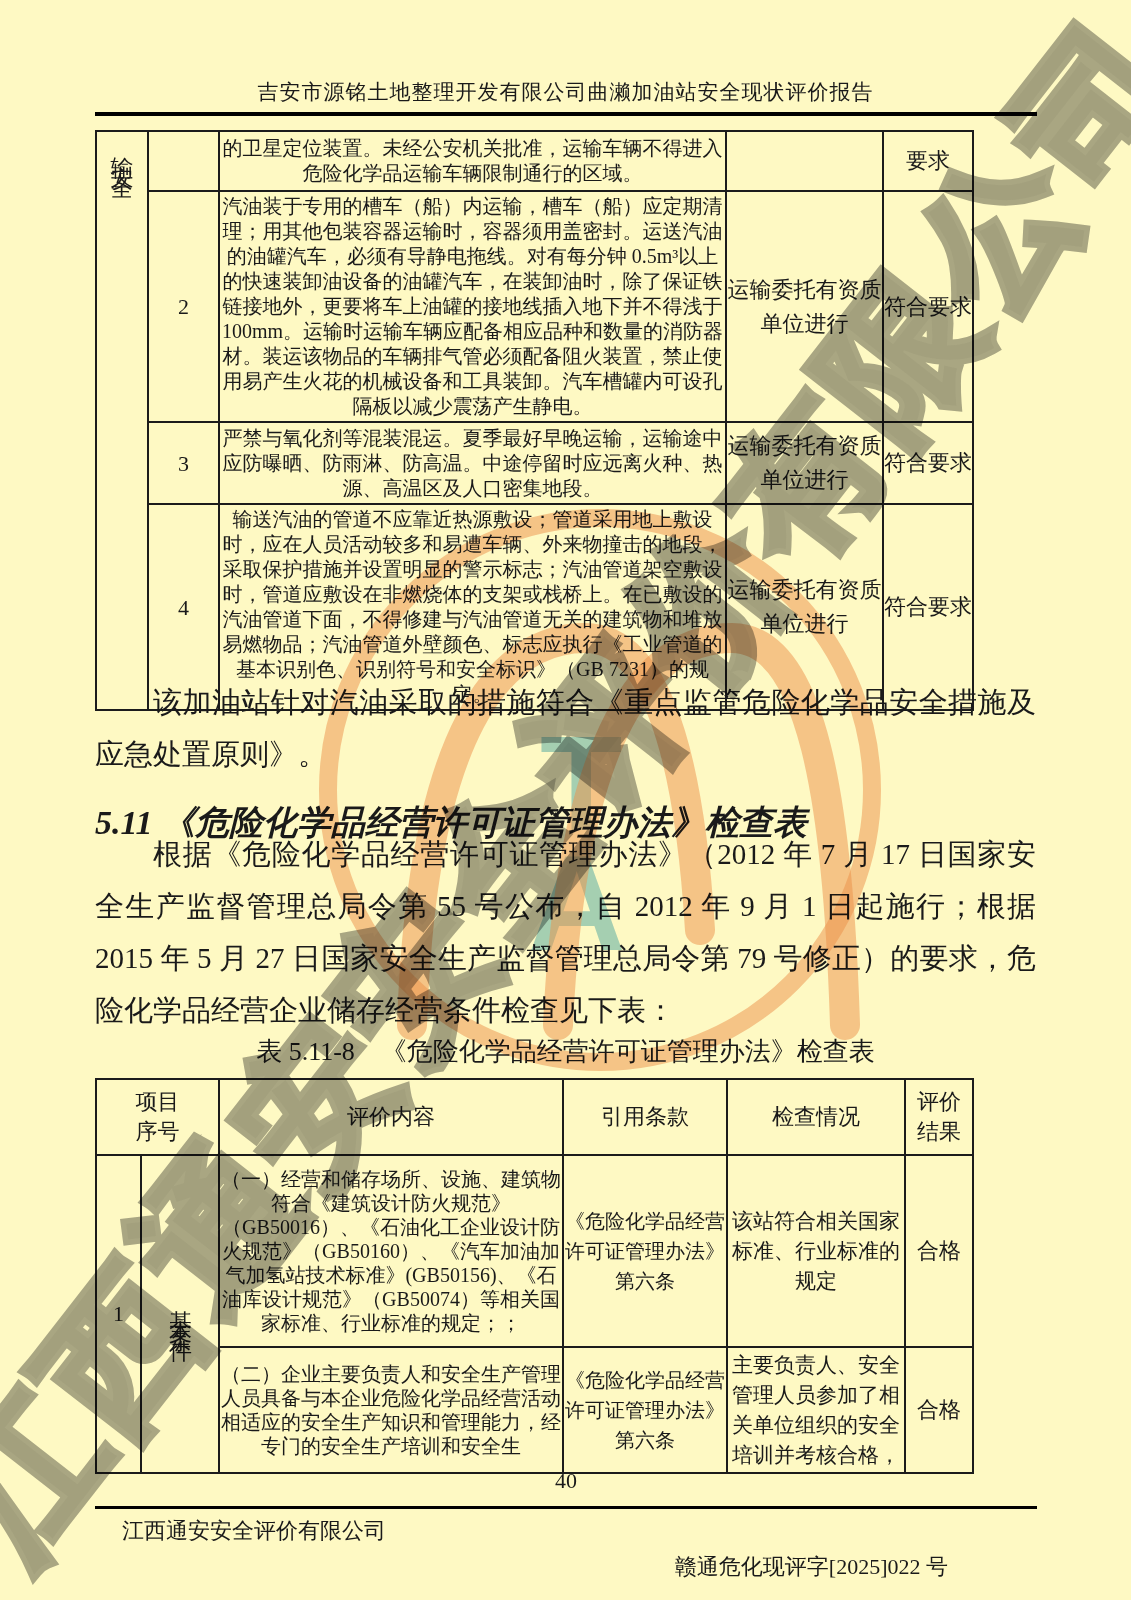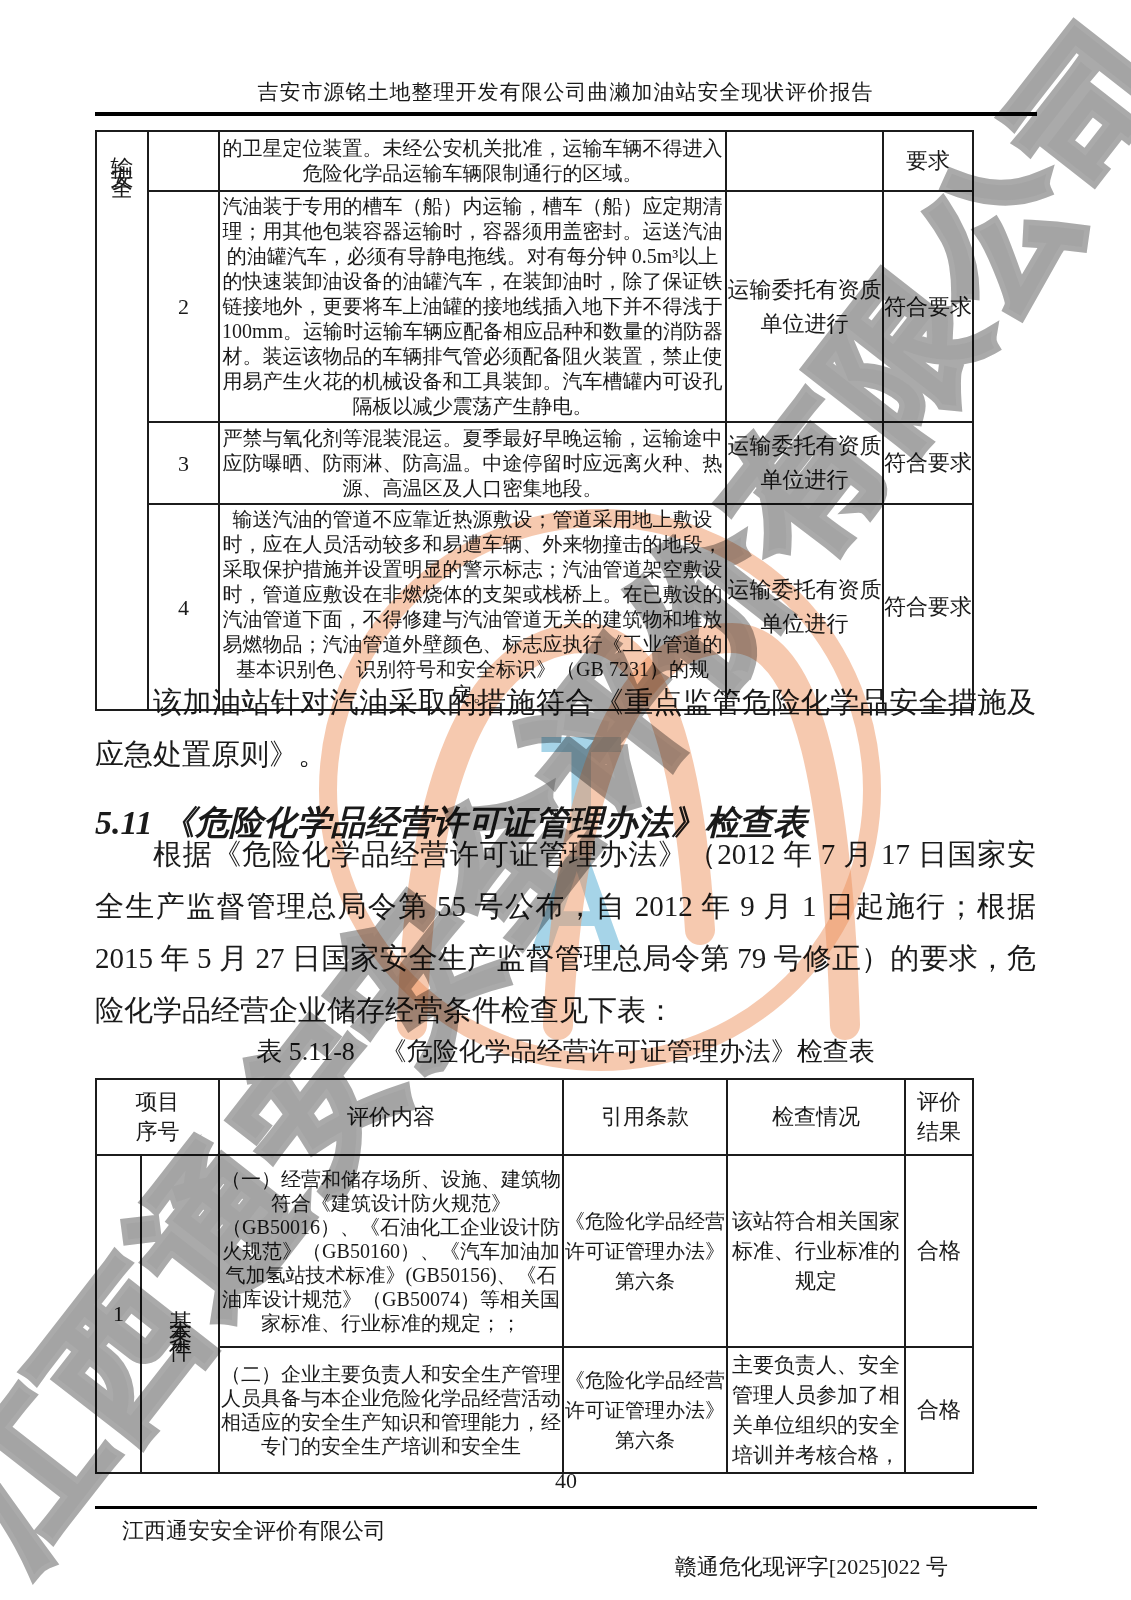--- a/index.html
+++ b/index.html
@@ -1,18 +1,18 @@
 <!DOCTYPE html>
 <html><head>
 <meta charset="utf-8">
 <style>
   html,body{margin:0;padding:0;background:#888;}
   .page{
     position:relative; width:1131px; height:1600px; margin:0 auto;
-    background:#ffffff; overflow:hidden;
+    background:#fef9c3; overflow:hidden;
     font-family:"Liberation Serif", serif; color:#1a1a1a;
   }
   
   .doc-title{position:absolute; left:0; top:78px; width:100%; text-align:center;
     font-size:21px; letter-spacing:1px;}
   .header-rule{position:absolute; left:95px; top:112px; width:942px; height:4px; background:#000;}
   .page-number{position:absolute; left:95px; top:1468px; width:942px; text-align:center; font-size:22px;}
   .footer-rule{position:absolute; left:95px; top:1506px; width:942px; height:3px; background:#000;}
   .footer-left{position:absolute; left:122px; top:1516px; font-size:22px;}
   .footer-right{position:absolute; right:183px; top:1552px; font-size:22px;}

